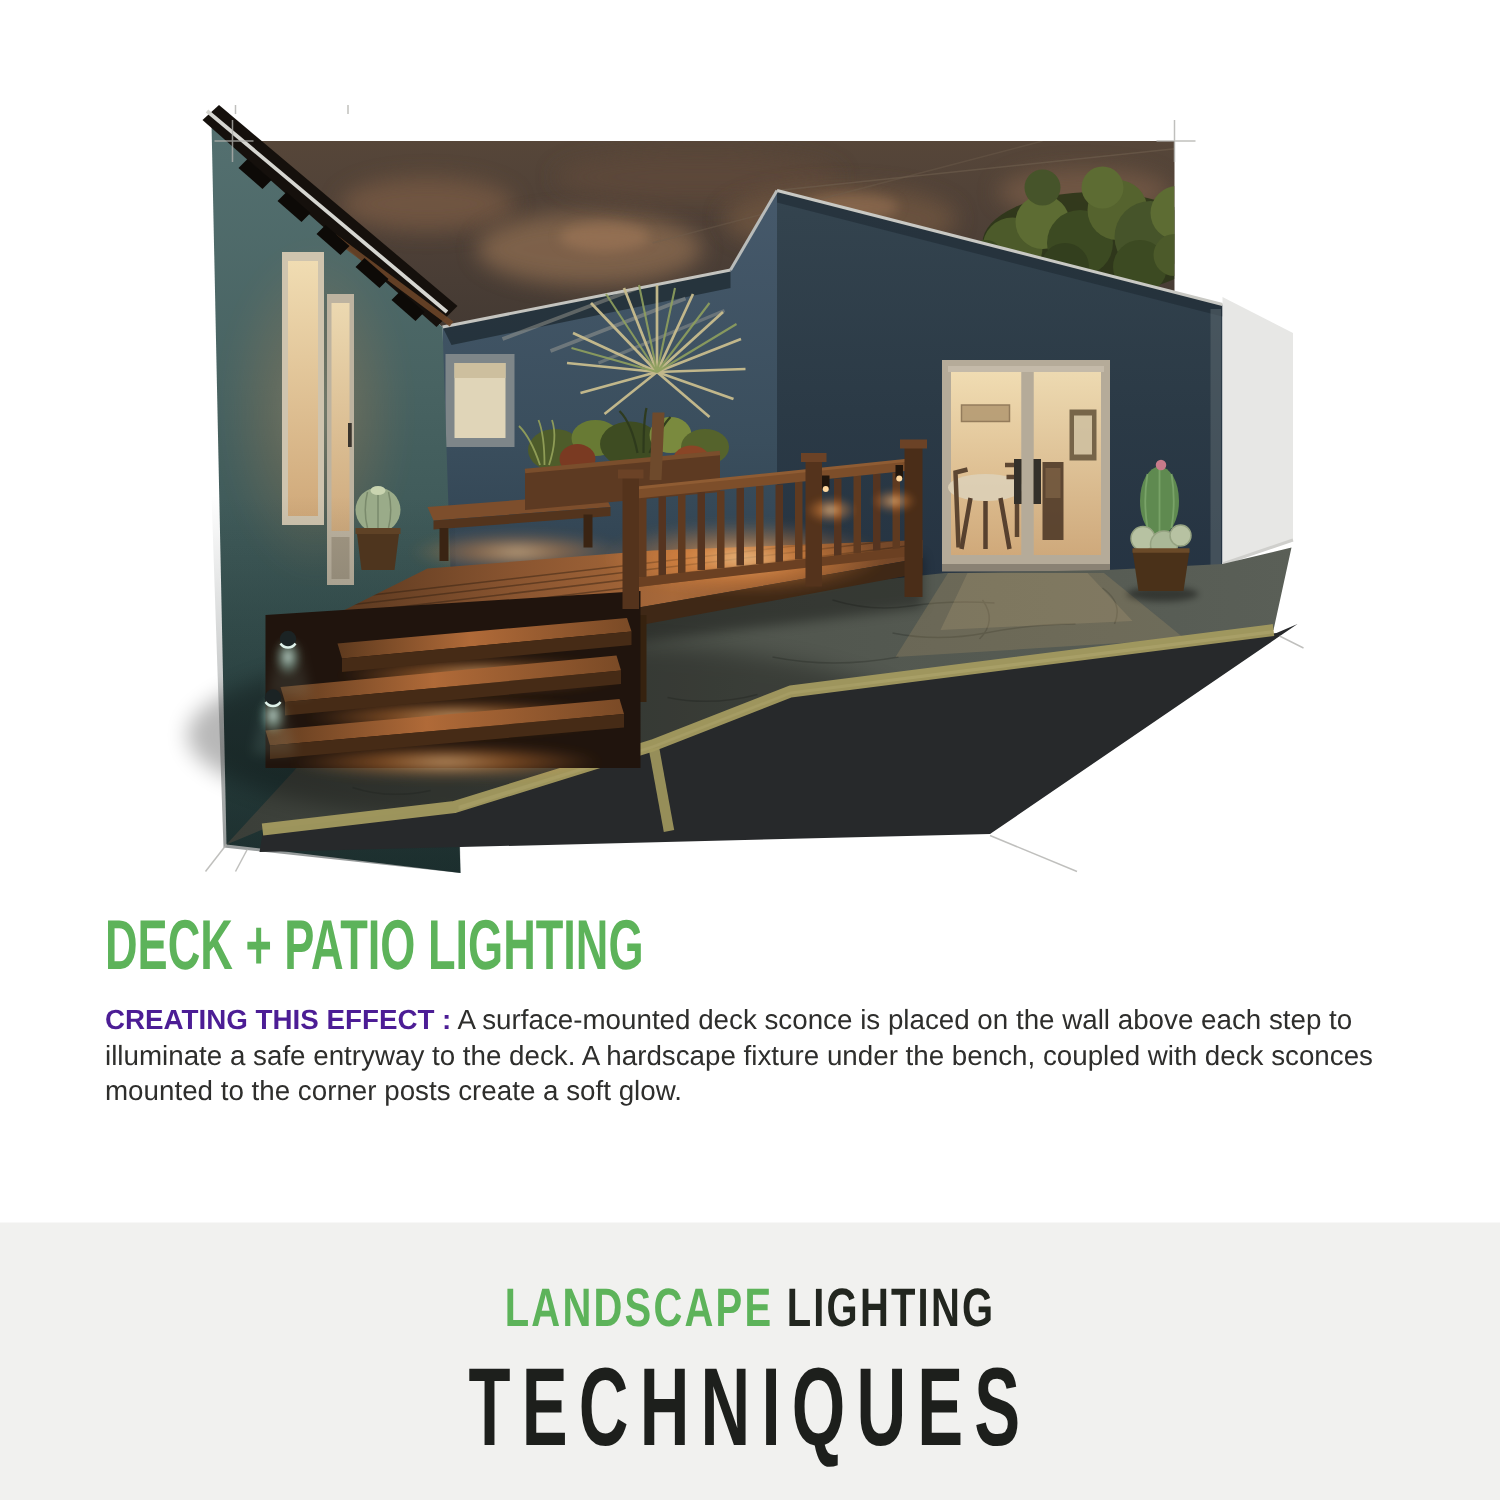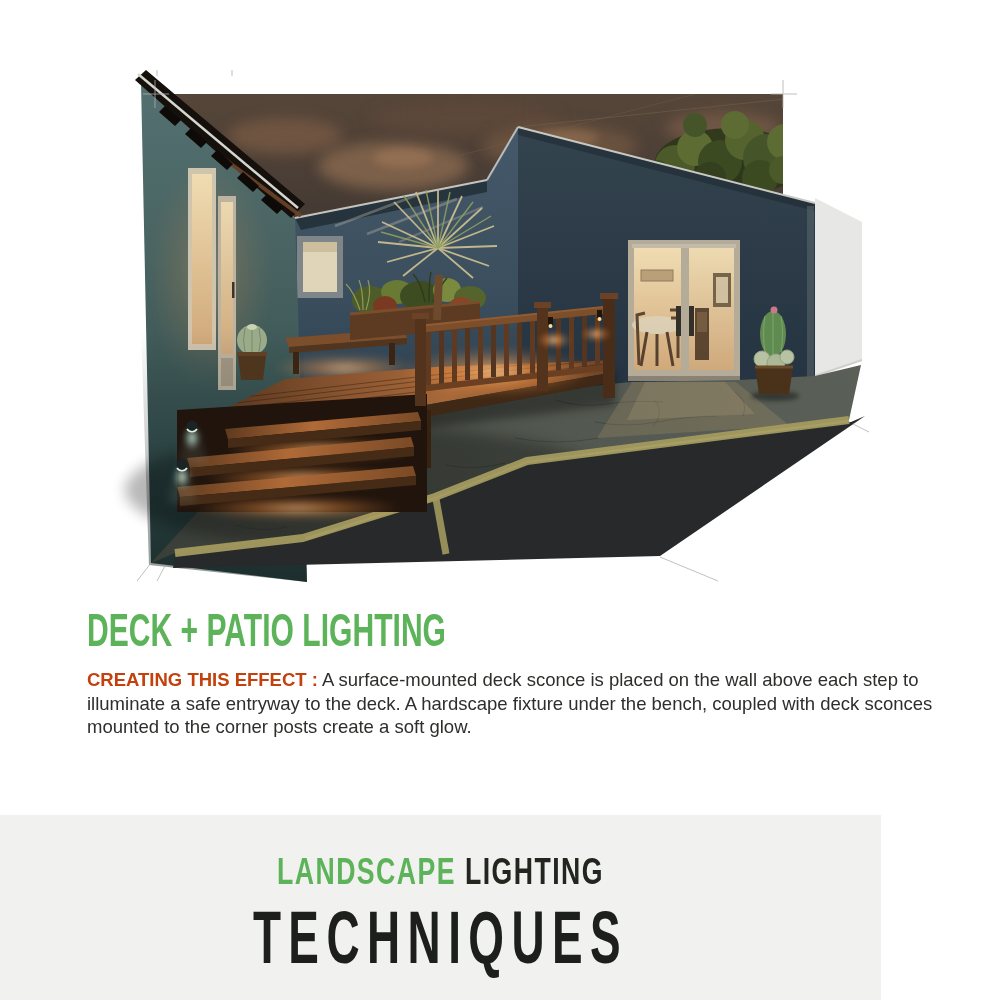--- a/index.html
+++ b/index.html
@@ -4,37 +4,37 @@
 <style>
   html,body{margin:0;padding:0;}
   body{font-family:"Liberation Sans", sans-serif; background:#ffffff;}
   .page{position:relative;width:1000px;height:1000px;background:#ffffff;overflow:hidden;}
 
   
   .art{position:absolute;left:135px;top:70px;width:735px;height:512px;}
   .art svg{display:block;overflow:visible;}
 
   
-  .content{position:absolute;left:87px;top:606px;width:852px;}
+  .content{position:absolute;left:70px;top:606px;width:852px;}
   .heading{
     margin:0 0 15px 0;
     font-size:47px;font-weight:700;color:#5db35a;
     letter-spacing:0px;line-height:1.0;
     transform:scaleX(0.64);transform-origin:left center;
     white-space:nowrap;
   }
   .body-p{
     margin:0 0 14px 0;
     font-size:18.5px;line-height:23.5px;color:#2e2e2c;
   }
-  .body-p b{color:#c2410c;}
+  .body-p b{color:#4c1d95;}
 
   
   .footer{
-    position:absolute;left:0;top:815px;width:881px;height:185px;
+    position:absolute;left:0;top:815px;width:1000px;height:185px;
     background:#f1f1ef;text-align:center;
   }
   .brand-line{
     margin-top:36px;
     font-size:36px;font-weight:700;letter-spacing:2px;color:#22261f;
     transform:scaleX(0.74);transform-origin:center top;
     white-space:nowrap;
   }
   .brand-line .green{color:#5db35a;}
   .brand-title{

